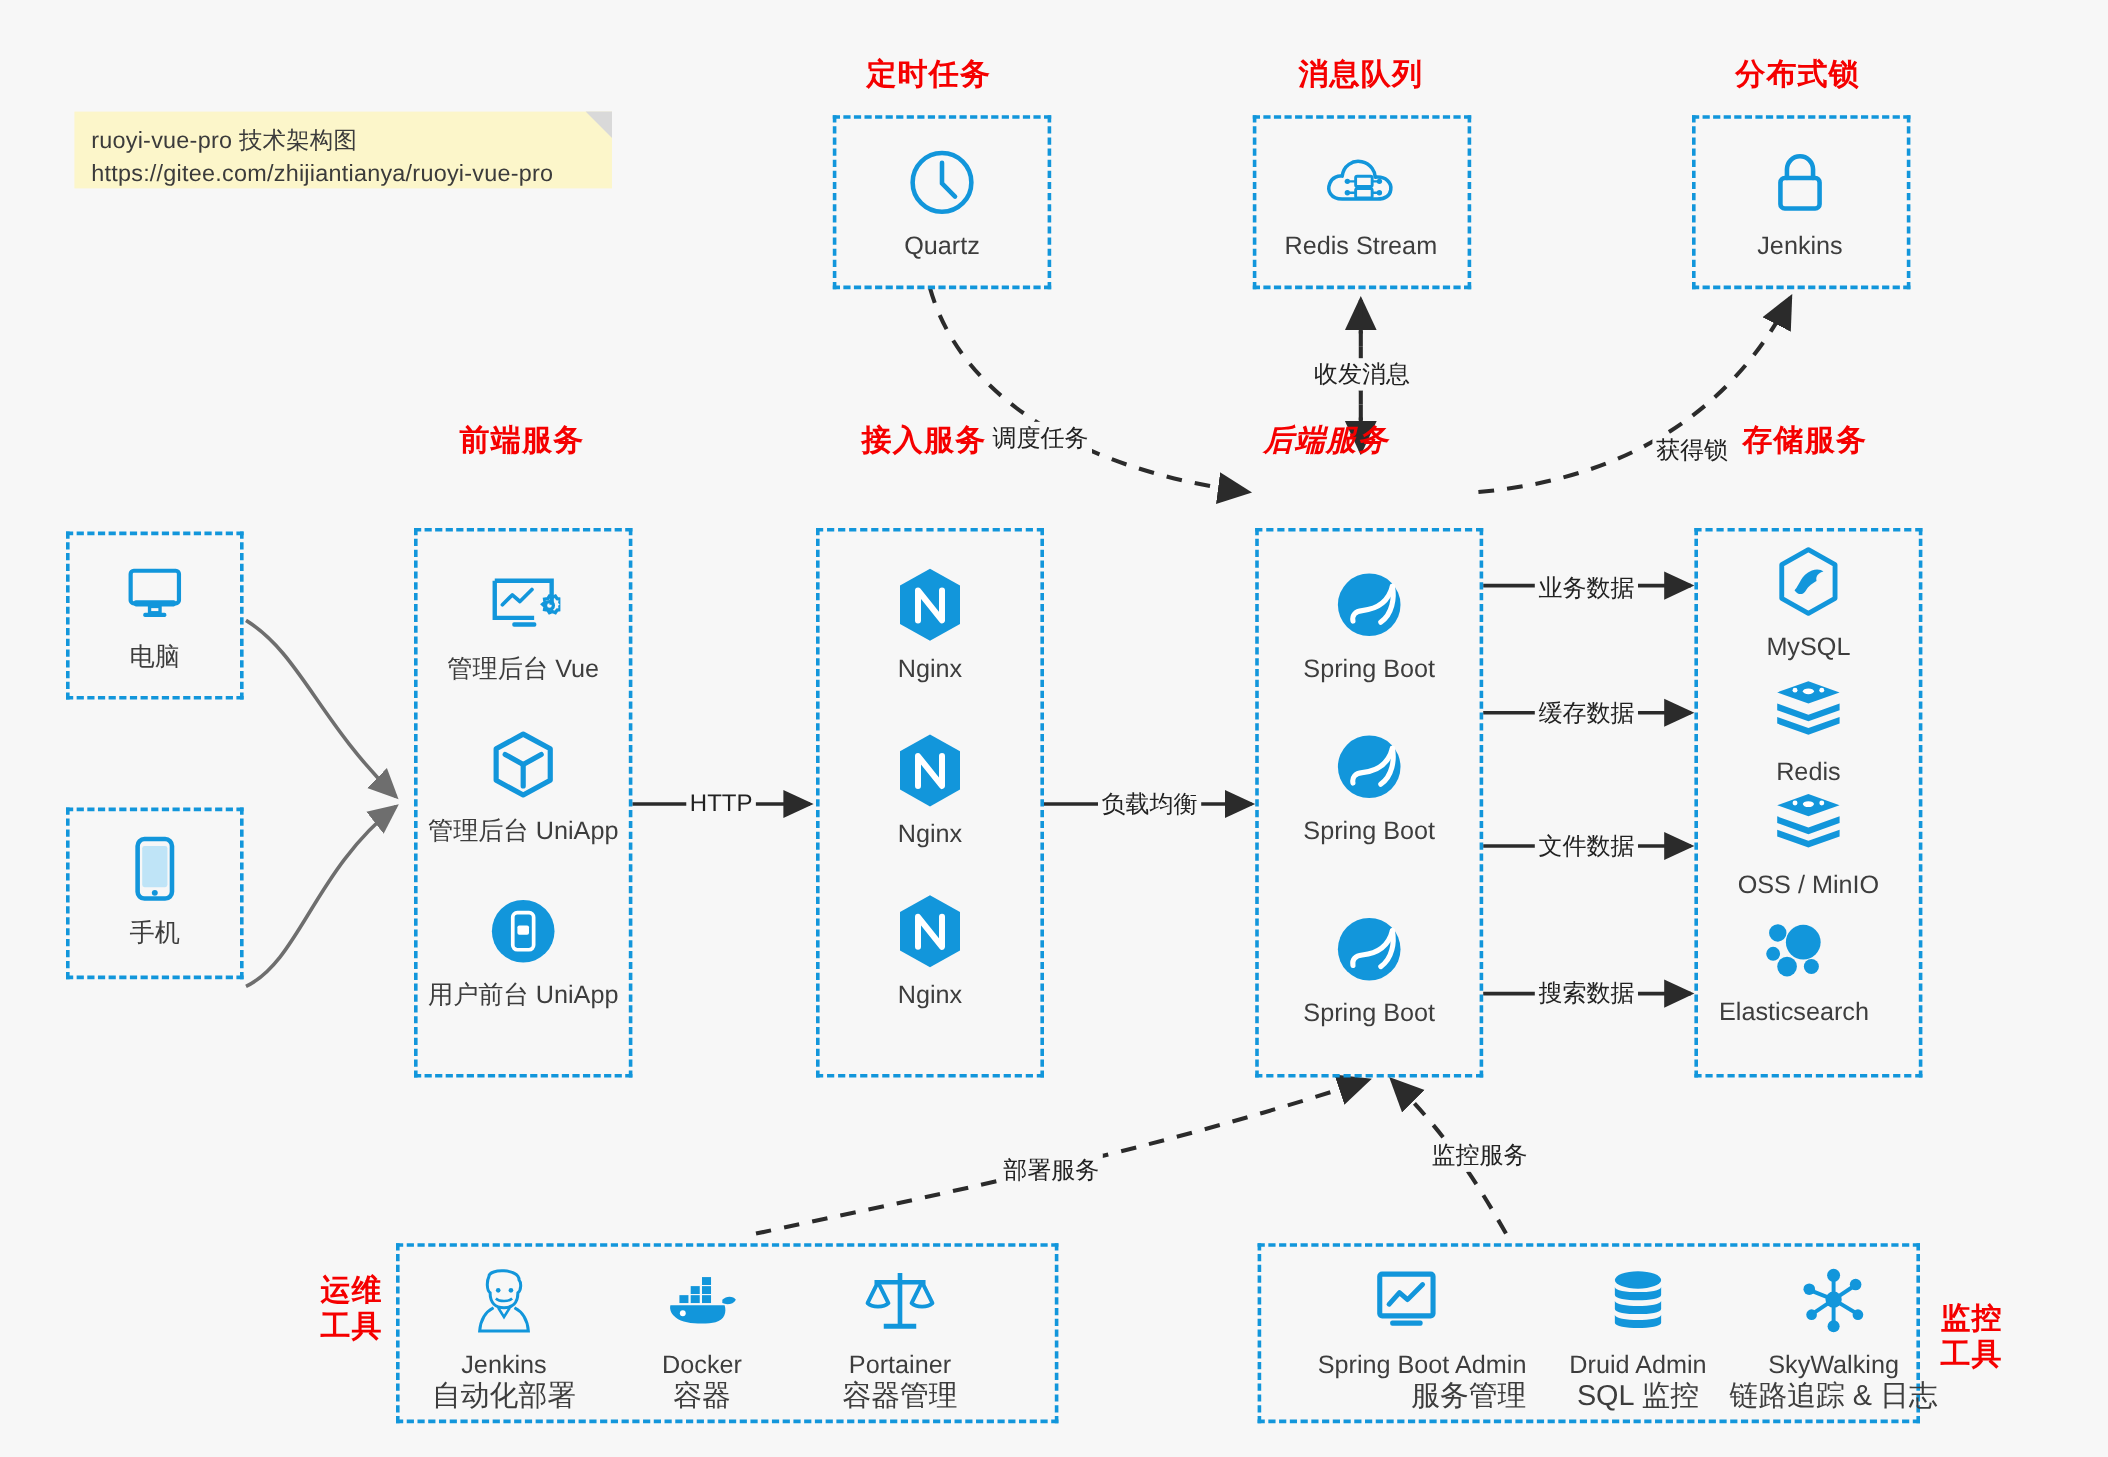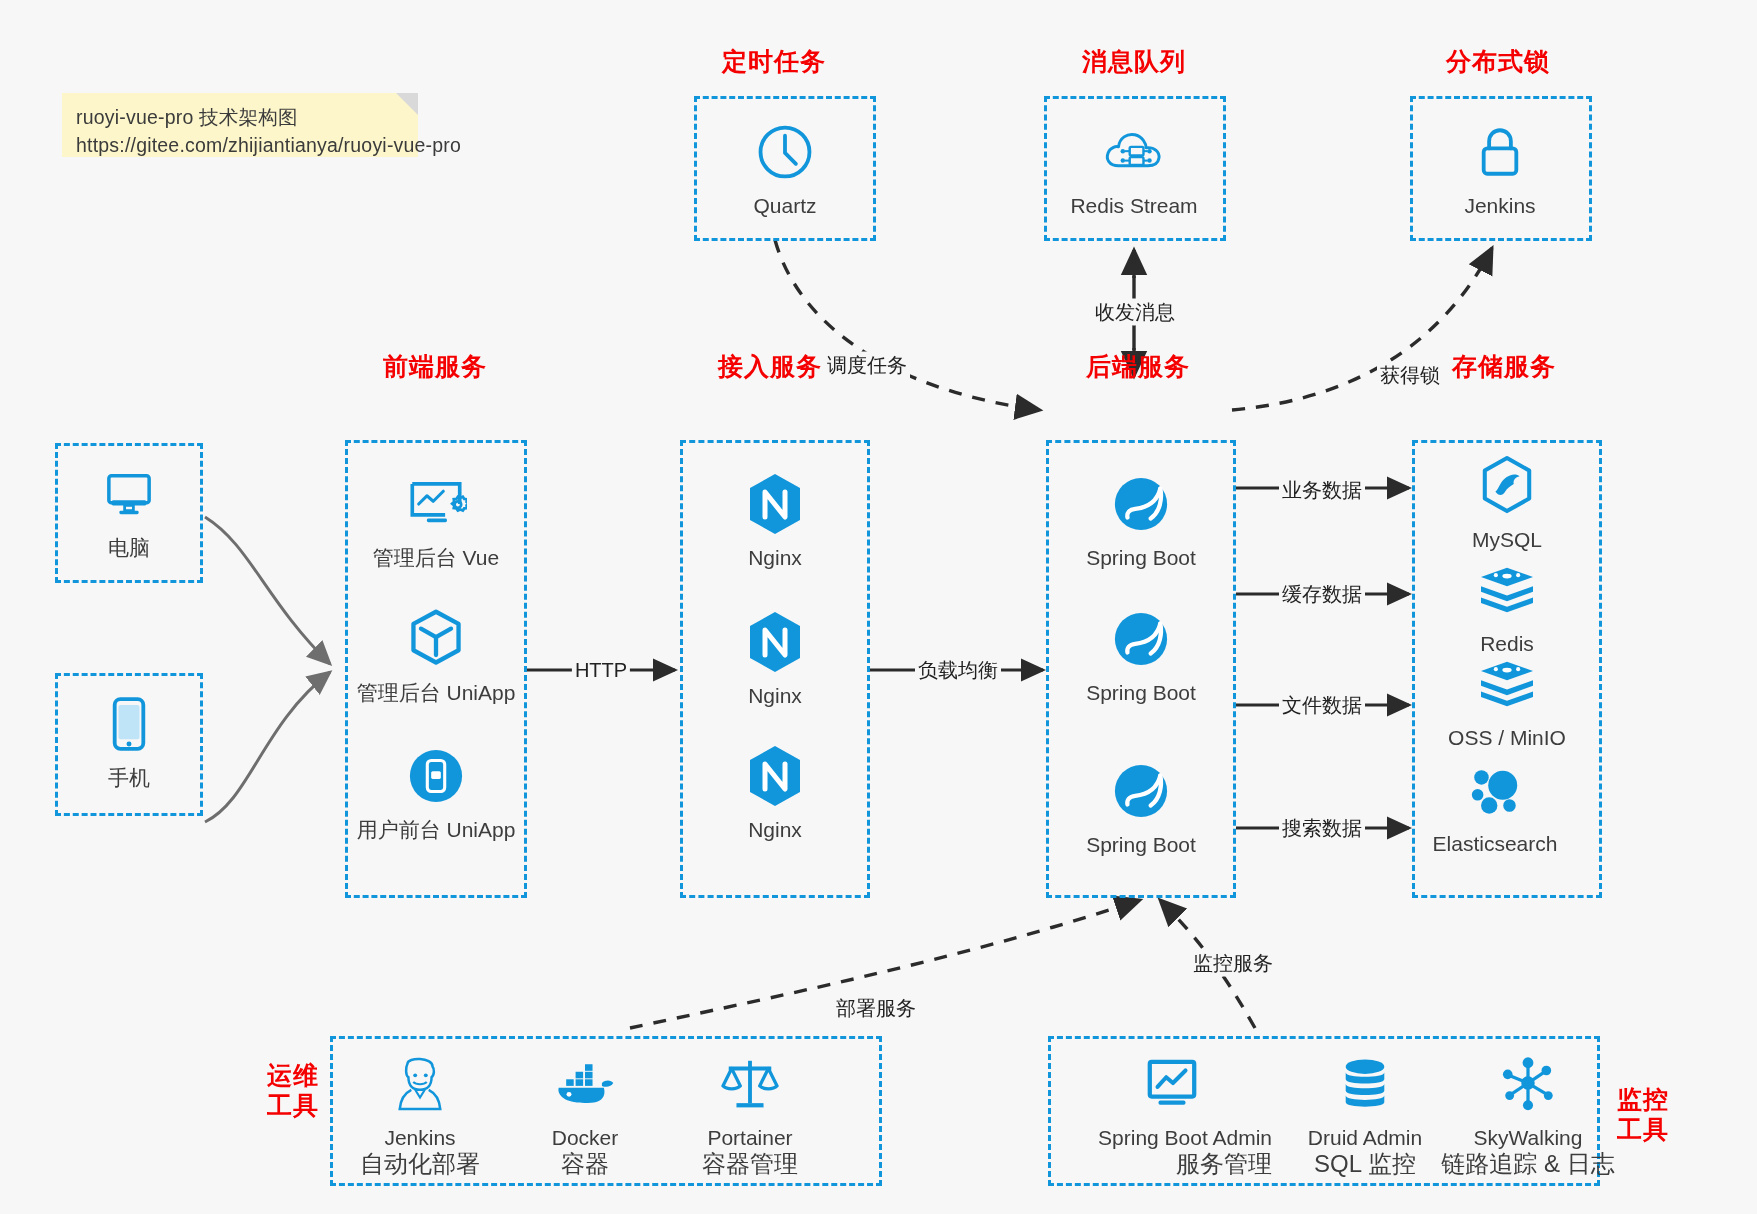--- a/index.html
+++ b/index.html
@@ -26,21 +26,21 @@
     width: 1757px;
     height: 1214px;
     pointer-events: none;
   }
 
   
   .note {
     position: absolute;
     left: 62px;
     top: 93px;
-    width: 356px;
+    width: 448px;
     height: 64px;
     background: #fcf6ca;
     box-sizing: border-box;
     padding: 10px 14px 3px 14px;
   }
   .note-fold {
     position: absolute;
     right: 0;
     top: 0;
     width: 0; height: 0;
@@ -296,21 +296,21 @@
   <div class="node" style="left:695px; top:742px;">
     <div class="icon">
       <svg width="58" height="64" viewBox="0 0 58 64">
         <path d="M29 2 L54 16 L54 48 L29 62 L4 48 L4 16 Z" fill="#1296db"></path>
         <path d="M19 45 L19 20 L39 45 L39 20" fill="none" stroke="#ffffff" stroke-width="5" stroke-linejoin="round" stroke-linecap="round"></path>
       </svg>
     </div>
     <div class="label">Nginx</div>
   </div>
 
-  <div class="group-title" style="left:1058px; top:350px; width:160px;">后端服务</div>
+  <div class="group-title" style="left:1025px; top:350px; width:160px;font-style:italic;">后端服务</div>
   <div class="group" style="left:1046px; top:440px; width:190px; height:458px;"></div>
 
   <div class="node" style="left:1061px; top:470px;">
     <div class="icon">
       <svg width="58" height="58" viewBox="0 0 60 60">
         <circle cx="30" cy="30" r="27" fill="#1296db"></circle>
         <path d="M50 14 C46 30 34 34 24 35 C18 35.6 15 39 16 44" fill="none" stroke="#ffffff" stroke-width="4.4" stroke-linecap="round"></path>
         <path d="M50 14 C52 24 50 38 40 45" fill="none" stroke="#ffffff" stroke-width="4.4" stroke-linecap="round"></path>
       </svg>
     </div>
@@ -509,16 +509,16 @@
 
   <div class="elabel" style="left:601px; top:670px;">HTTP</div>
   <div class="elabel" style="left:958px; top:670px;">负载均衡</div>
   <div class="elabel" style="left:867px; top:365px;">调度任务</div>
   <div class="elabel" style="left:1135px; top:312px;">收发消息</div>
   <div class="elabel" style="left:1410px; top:375px;">获得锁</div>
   <div class="elabel" style="left:1322px; top:490px;">业务数据</div>
   <div class="elabel" style="left:1322px; top:594px;">缓存数据</div>
   <div class="elabel" style="left:1322px; top:705px;">文件数据</div>
   <div class="elabel" style="left:1322px; top:828px;">搜索数据</div>
-  <div class="elabel" style="left:876px; top:975px;margin-top:33px;">部署服务</div>
+  <div class="elabel" style="left:876px; top:975px;">部署服务</div>
   <div class="elabel" style="left:1233px; top:963px;">监控服务</div>
 
 </div>
 
 </body></html>

